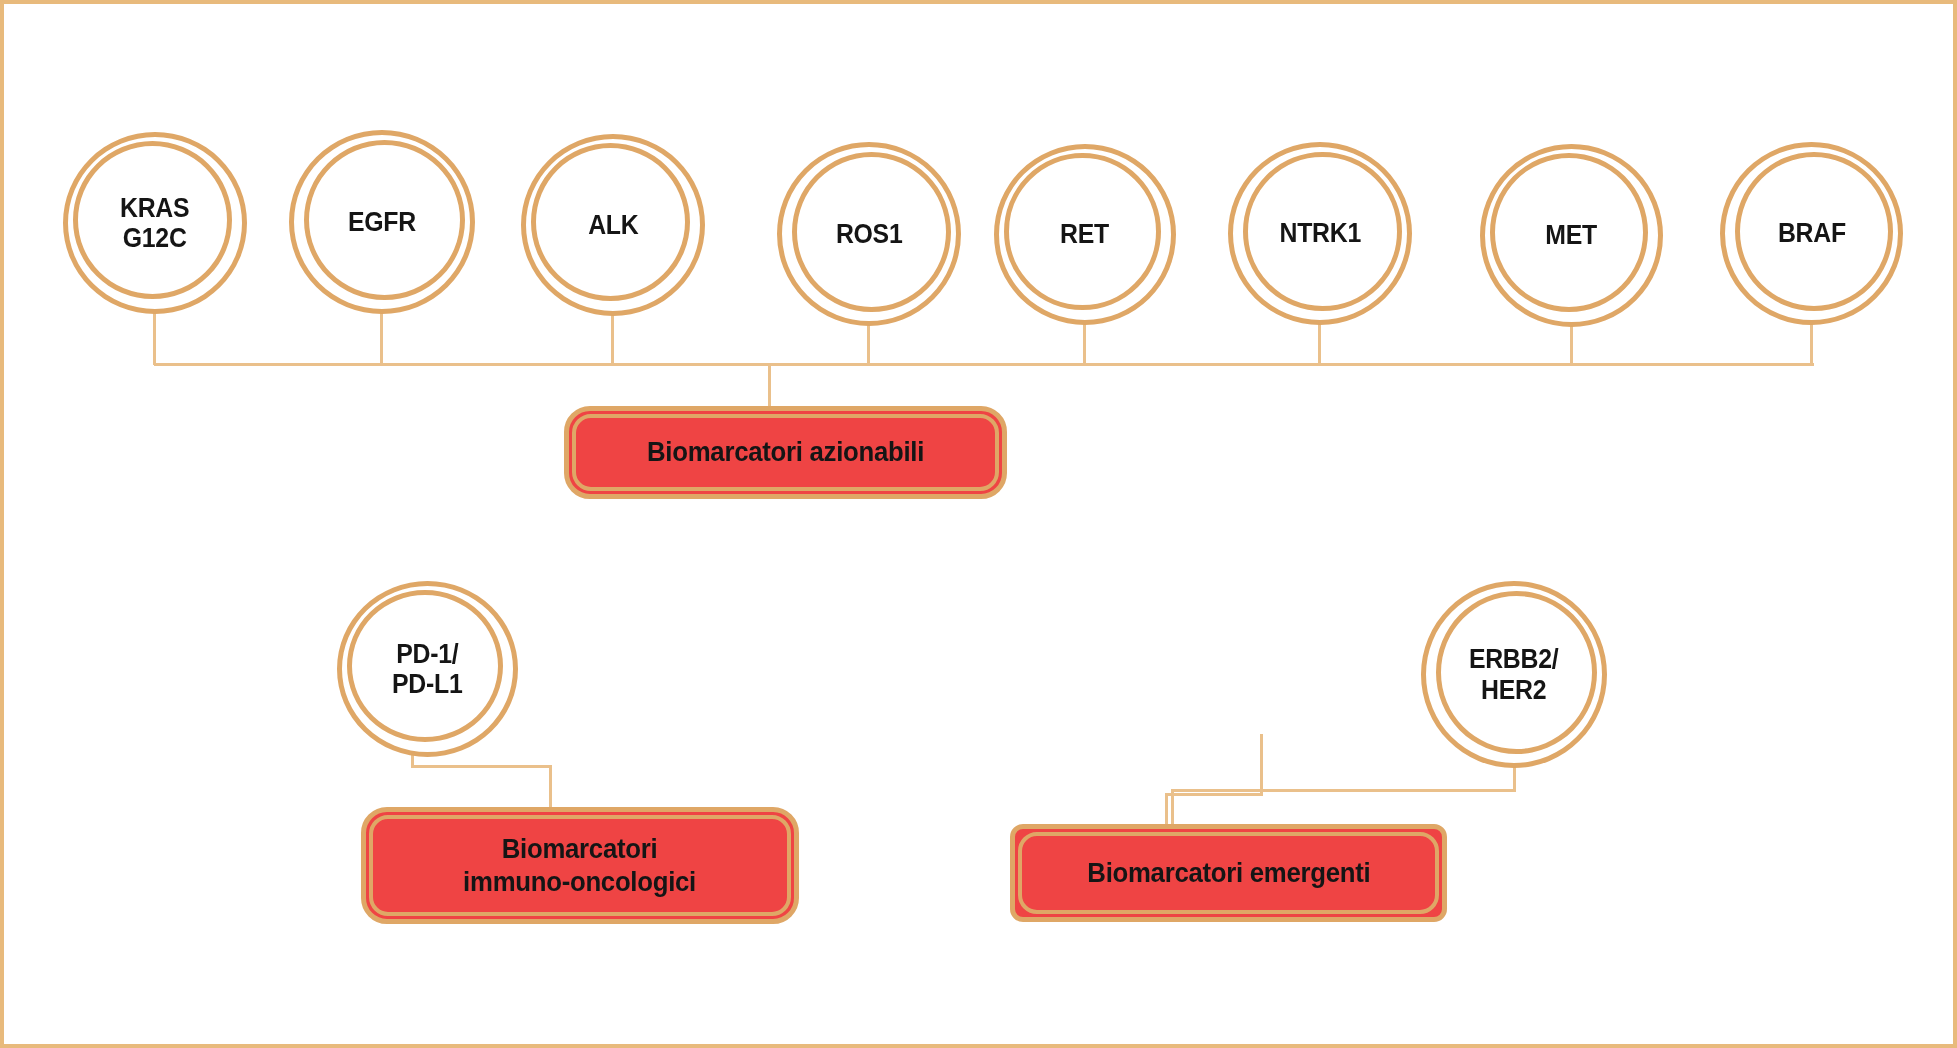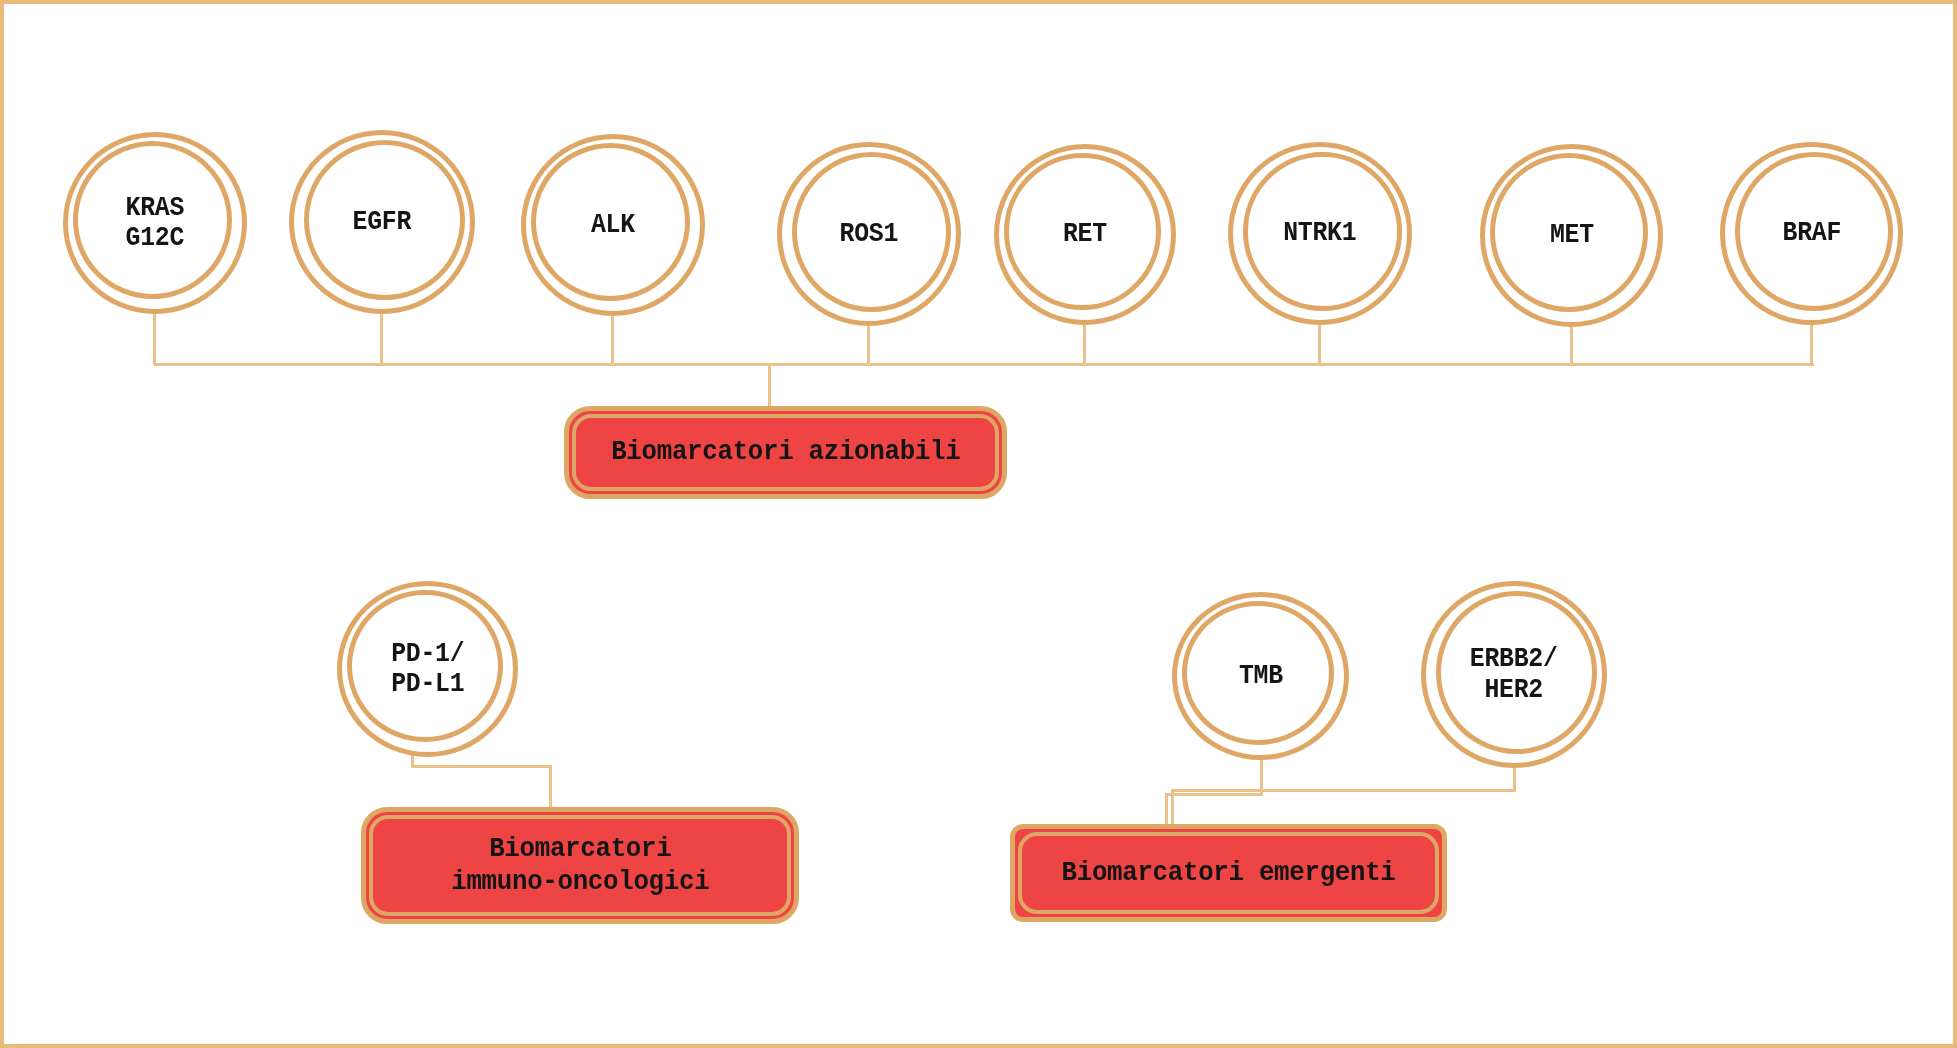--- a/index.html
+++ b/index.html
@@ -12,21 +12,21 @@
   }
 
   .frame {
     position: relative;
     width: 1957px;
     height: 1048px;
     box-sizing: border-box;
     border: 4px solid var(--frame);
     background: #ffffff;
     overflow: hidden;
-    font-family: Liberation Mono, monospace;
+    font-family: Liberation Sans, sans-serif;
     padding-left: 8px;
   }
 
   
   .hline, .vline { position: absolute; background: var(--line); z-index: 1; }
   .hline { height: 3px; }
   .vline { width: 3px; }
 
   .l-bus        { left: 150px;  top: 359px; width: 1660px; }
   .s-kras       { left: 149px;  top: 300px; height: 61px; }
@@ -191,24 +191,20 @@
   <div class="circle alt c-braf">
     <div class="iring"></div>
     <div class="nlabel">BRAF</div>
   </div>
 
   <div class="circle c-pd1">
     <div class="iring"></div>
     <div class="nlabel">PD-1/
 PD-L1</div>
   </div>
-  <div class="circle c-tmb">
-    <div class="iring"></div>
-    <div class="nlabel">TMB</div>
-  </div>
   <div class="circle alt c-erbb2">
     <div class="iring"></div>
     <div class="nlabel">ERBB2/
 HER2</div>
   </div>
 
   <div class="gbox b-azionabili">
     <div class="ibox"></div>
     <div class="blabel">Biomarcatori azionabili</div>
   </div>

